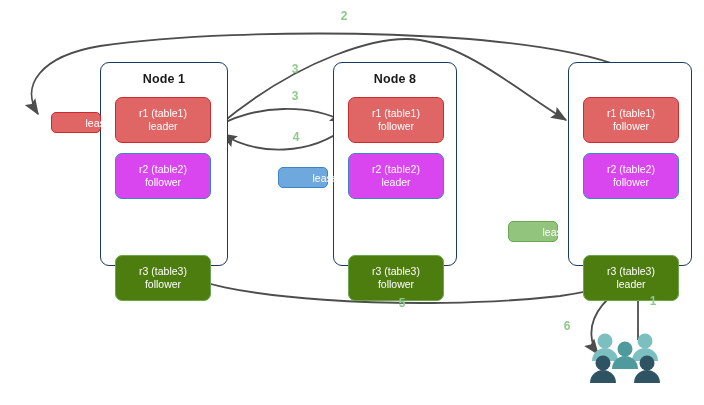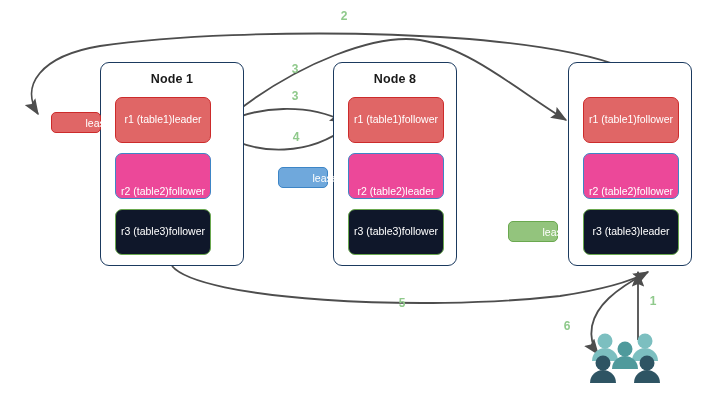--- a/index.html
+++ b/index.html
@@ -46,31 +46,32 @@
     letter-spacing: 0.1px;
   }
   .replica {
     position: absolute;
     left: 14px;
     width: 96px;
     height: 46px;
     border-radius: 7px;
     box-sizing: border-box;
     display: flex;
+    flex-direction: column;
     align-items: center;
     justify-content: center;
     color: #ffffff;
     font-size: 10.5px;
     line-height: 13.5px;
     text-align: center;
   }
   .replica .ln { display: block; }
   .rep-red   { background: #e06666; border: 1.4px solid #cc2b2b; }
-  .rep-blue  { background: #ec4899; border: 1.4px solid #3d85c6; align-items: flex-end; }
-  .rep-green { background: #0f172a; border: 1.4px solid #6aa84f; }
+  .rep-blue  { background: #d946ef; border: 1.4px solid #3d85c6; }
+  .rep-green { background: #4d7c0f; border: 1.4px solid #6aa84f; margin-top: 46px; }
 
   .lease {
     position: absolute;
     width: 50px;
     height: 21px;
     border-radius: 5px;
     box-sizing: border-box;
     display: flex;
     align-items: center;
     justify-content: center;
@@ -118,21 +119,21 @@
 
     <path d="M 348 126 C 310 156, 258 156, 222 134" fill="none" stroke="#4d4d4d" stroke-width="1.8" marker-end="url(#arrowhead)"></path>
 
     <path d="M 172 266 C 200 300, 420 312, 560 296 C 600 290, 630 282, 648 272" fill="none" stroke="#4d4d4d" stroke-width="1.8" marker-end="url(#arrowhead)"></path>
 
     <path d="M 638 340 L 638 272" fill="none" stroke="#4d4d4d" stroke-width="1.8" marker-end="url(#arrowhead)"></path>
 
     <path d="M 648 272 C 614 290, 596 306, 592 326 C 590 338, 592 346, 598 354" fill="none" stroke="#4d4d4d" stroke-width="1.8" marker-end="url(#arrowhead)"></path>
   </svg>
 
-  <div class="node-box" style="left:100px; top:62px; width:144px; height:204px;">
+  <div class="node-box" style="left:100px; top:62px; width:128px; height:204px;">
     <div class="node-title">Node 1</div>
     <div class="replica rep-red" style="top:34px;">
       <span class="ln">r1 (table1)</span>
       <span class="ln">leader</span>
     </div>
     <div class="replica rep-blue" style="top:90px;">
       <span class="ln">r2 (table2)</span>
       <span class="ln">follower</span>
     </div>
     <div class="replica rep-green" style="top:146px;">

